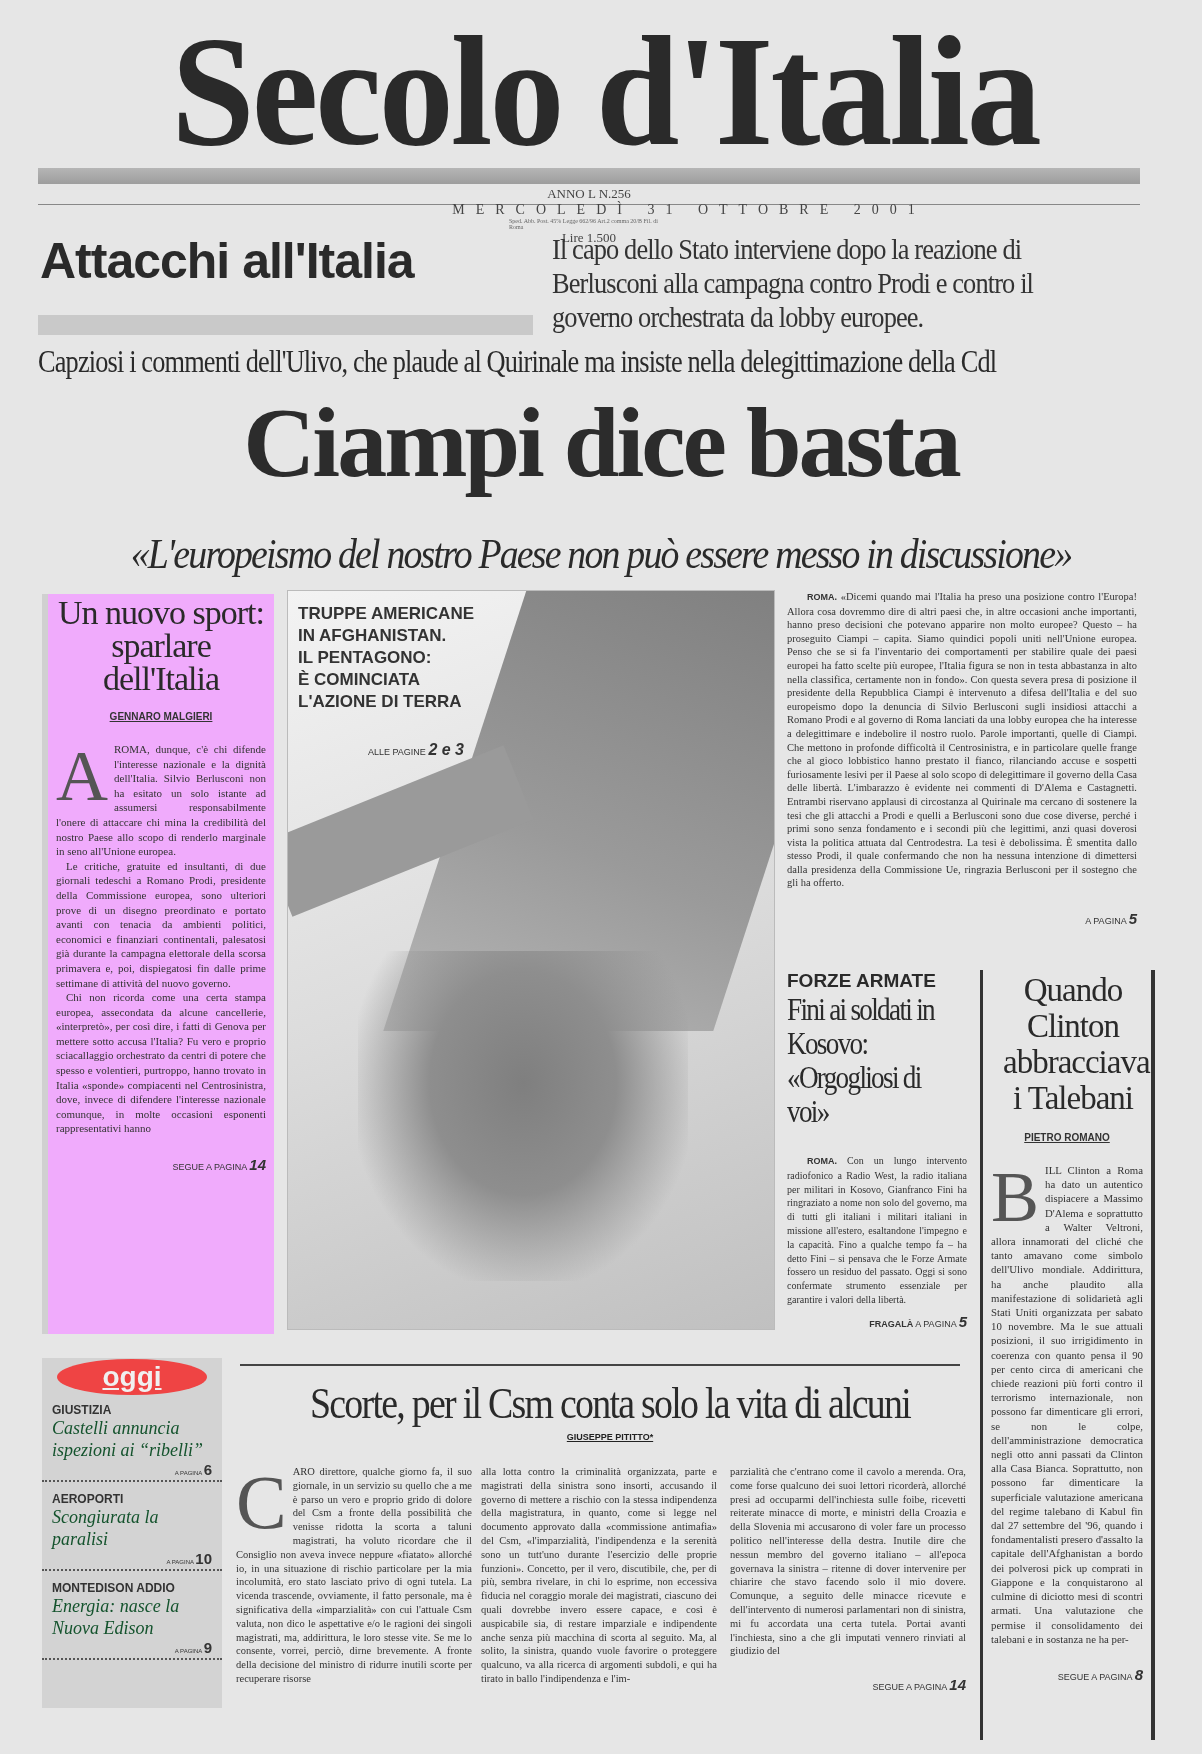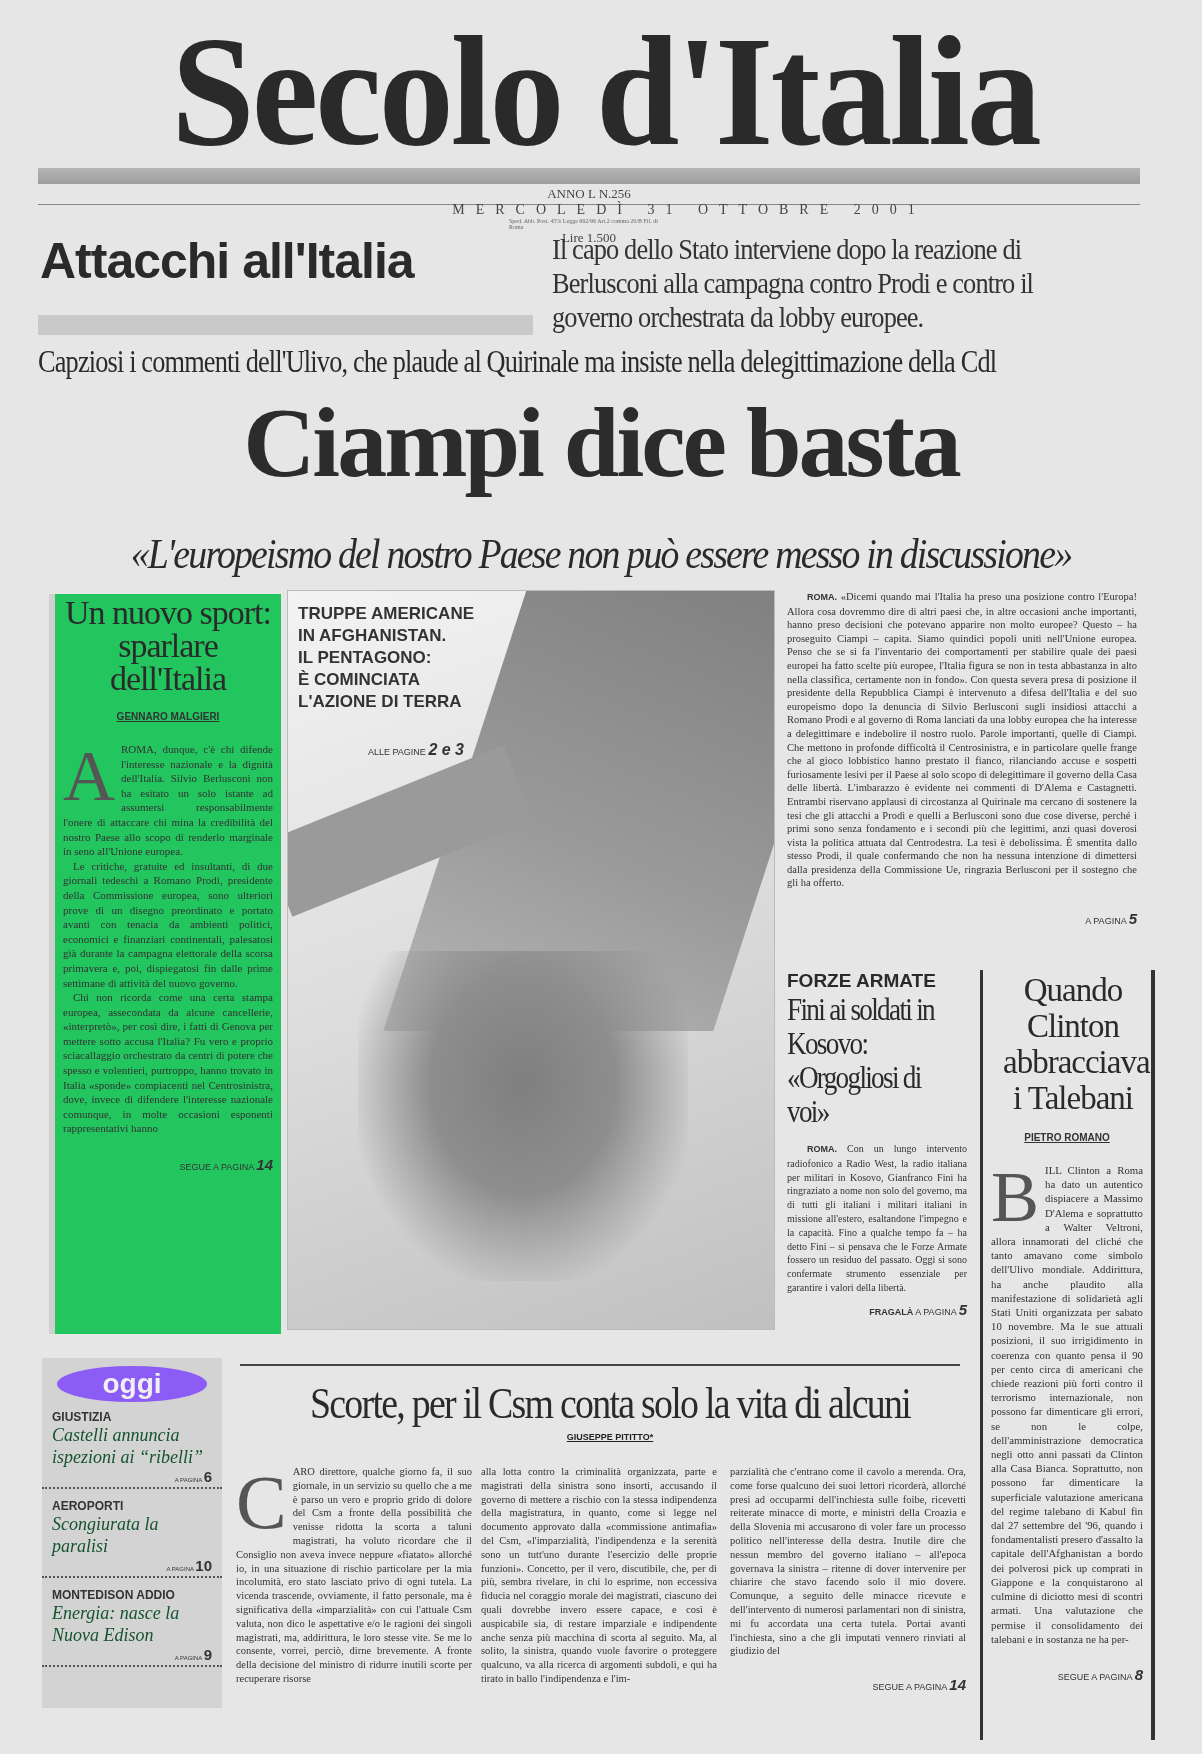--- a/index.html
+++ b/index.html
@@ -9,44 +9,44 @@
   .mast-bar{left:38px;top:168px;width:1102px;height:16px;background:linear-gradient(#b5b5b5,#9d9d9d);}
   .dateline{left:38px;top:186px;width:1102px;height:18px;font-size:13px;color:#444;display:flex;align-items:center;justify-content:space-between;border-bottom:1px solid #888;flex-direction:column;}
   .dateline .date{letter-spacing:11px;font-size:14px;margin-left:200px;}
   .dateline .postal{font-size:6px;color:#666;width:160px;}
   .kicker-title{left:40px;top:232px;font-family:"Liberation Sans",sans-serif;font-weight:bold;font-size:50px;letter-spacing:-1px;color:#2a2a2a;}
   .kicker-bar{left:38px;top:315px;width:495px;height:20px;background:#c9c9c9;}
   .kicker-sub{left:552px;top:232px;width:600px;font-size:30px;line-height:34px;letter-spacing:-1px;transform:scaleX(0.88);transform-origin:left;color:#333;}
   .overline{left:38px;top:344px;width:1130px;font-size:31px;letter-spacing:-1px;transform:scaleX(0.85);transform-origin:left;white-space:nowrap;color:#2a2a2a;}
   .main-head{left:0;top:385px;width:1202px;text-align:center;font-family:Liberation Serif, serif;font-weight:bold;font-size:100px;letter-spacing:-3px;color:#2c2c2c;}
   .quote{left:0;top:530px;width:1202px;text-align:center;font-style:italic;font-size:42px;letter-spacing:-2px;color:#2a2a2a;transform:scaleX(0.9);}
-  .col-left{left:49px;top:594px;width:210px;height:740px;background:#22c55e;border-left:6px solid #d0d0d0;padding:0 8px;}
+  .col-left{left:42px;top:594px;width:210px;height:740px;background:#f0abfc;border-left:6px solid #d0d0d0;padding:0 8px;}
   .op-title{font-size:34px;line-height:33px;text-align:center;letter-spacing:-1px;color:#2a2a2a;margin-top:2px;}
   .byline{font-family:"Liberation Sans",sans-serif;font-weight:bold;font-size:10px;text-align:center;margin:16px 0 20px;text-decoration:underline;color:#333;}
   .body-text{font-size:11px;line-height:14.6px;text-align:justify;color:#333;}
   .drop{float:left;font-size:72px;line-height:60px;margin:4px 6px 0 0;color:#555;}
   .seg{font-family:"Liberation Sans",sans-serif;font-size:9px;text-align:right;color:#333;margin-top:20px;}
   .seg b{font-size:15px;font-style:italic;}
   .photo{left:287px;top:590px;width:486px;height:738px;background:linear-gradient(160deg,#f3f3f3 0%,#dcdcdc 50%,#c0c0c0 100%);overflow:hidden;border:1px solid #bbb;}
   .plane{left:170px;top:-20px;width:330px;height:460px;background:linear-gradient(200deg,#7c7c7c,#9a9a9a 60%,#b8b8b8);transform:skewX(-18deg);}
   .wing{left:-20px;top:200px;width:260px;height:80px;background:#9a9a9a;transform:rotate(-22deg);}
   .troops{left:70px;top:360px;width:330px;height:330px;background:radial-gradient(ellipse at 50% 40%,#7f7f7f 0%,#8e8e8e 40%,transparent 75%);}
   .photo-cap{left:10px;top:12px;font-family:"Liberation Sans",sans-serif;font-weight:bold;font-size:17px;line-height:22px;color:#333;z-index:2;}
   .photo-ref{left:80px;top:150px;font-family:"Liberation Sans",sans-serif;font-size:9px;color:#333;z-index:2;}
   .photo-ref b{font-size:16px;font-style:italic;}
   .col-right{left:787px;top:590px;width:350px;height:360px;}
   .rome{font-family:"Liberation Sans",sans-serif;font-weight:bold;font-size:9px;padding-left:20px;}
   .forze{left:787px;top:970px;width:180px;height:340px;}
   .forze-kick{font-family:"Liberation Sans",sans-serif;font-weight:bold;font-size:19px;color:#2a2a2a;}
   .forze-title{font-size:32px;line-height:34px;letter-spacing:-2px;color:#2a2a2a;transform:scaleX(0.85);transform-origin:left;width:210px;}
-  .forze .body-text{font-size:10px;line-height:13.8px;margin-top:14px;}
+  .forze .body-text{font-size:10px;line-height:13.8px;margin-top:26px;}
   .clinton{left:980px;top:970px;width:152px;height:770px;border-left:3px solid #333;border-right:4px solid #333;padding:0 8px;}
   .clinton .op-title{font-size:33px;line-height:36px;margin-left:12px;}
   .oggi{left:42px;top:1358px;width:180px;height:350px;background:#d3d3d3;}
-  .oggi-logo{margin:8px auto 8px;width:150px;height:36px;border-radius:50%;background:#8b5cf6;color:#f0f0f0;font-family:"Liberation Sans",sans-serif;font-weight:bold;font-size:28px;text-align:center;line-height:36px;}
+  .oggi-logo{margin:1px auto 8px;width:150px;height:36px;border-radius:50%;background:#ef4444;color:#f0f0f0;font-family:"Liberation Sans",sans-serif;font-weight:bold;font-size:28px;text-align:center;line-height:36px;text-decoration:underline;}
   .oggi-item{padding:0 10px;margin-bottom:10px;border-bottom:2px dotted #555;padding-bottom:2px;}
   .oggi-kick{font-family:"Liberation Sans",sans-serif;font-weight:bold;font-size:12px;color:#333;}
   .oggi-title{font-style:italic;font-size:18px;line-height:22px;color:#14532d;}
   .oggi-page{font-family:"Liberation Sans",sans-serif;font-size:6px;text-align:right;color:#333;}
   .oggi-page b{font-size:15px;}
   .scorte-head{left:240px;top:1378px;width:740px;text-align:center;font-size:44px;letter-spacing:-2px;color:#2a2a2a;transform:scaleX(0.86);}
   .scorte-by{left:240px;top:1432px;width:740px;text-align:center;font-family:"Liberation Sans",sans-serif;font-weight:bold;font-size:9px;text-decoration:underline;}
   .scorte-col{top:1465px;width:236px;font-size:10.5px;line-height:13.8px;text-align:justify;color:#333;}
   .rule{background:#444;}
 </style>

